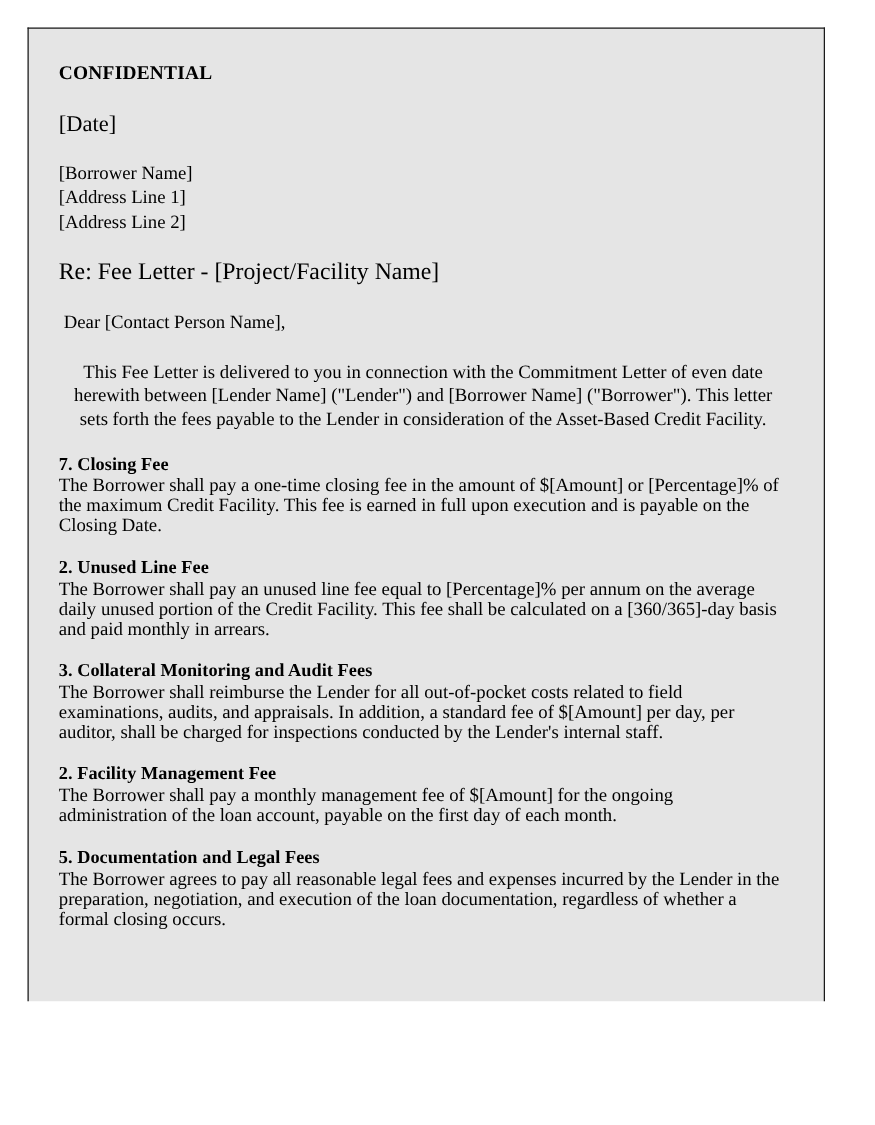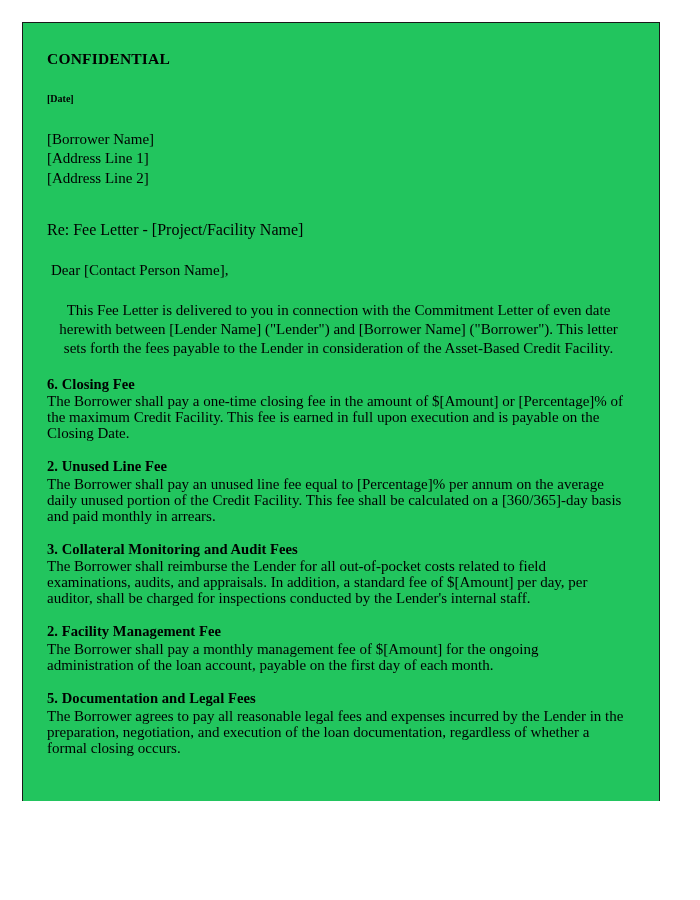--- a/index.html
+++ b/index.html
@@ -26,21 +26,21 @@
   }
 
   
   .document-page {
     position: absolute;
     left: 22px;
     top: 22px;
     width: 638px;
     height: 779px;
     box-sizing: border-box;
-    background: #22c55e;
+    background: #e5e5e5;
     border-left: 1.6px solid #1a1a1a;
     border-top: 1.6px solid #1a1a1a;
     border-right: 1.6px solid #1a1a1a;
     border-bottom: none;
     overflow: hidden;
   }
 
   .page-content {
     position: absolute;
     left: 24px;
@@ -54,35 +54,33 @@
     line-height: 1.25;
     letter-spacing: 0.2px;
     margin: 0 0 0 0;
     padding-top: 4px;
   }
 
   .spacer-lg { height: 22px; }
   .spacer-md { height: 21px; }
 
   .date-line {
-    font-size: 10px;
+    font-size: 18px;
     line-height: 18.6px;
-    font-weight: bold;
   }
 
   .address-block .addr-line {
     font-size: 15px;
     line-height: 19.5px;
     white-space: nowrap;
   }
 
   .re-line {
-    font-size: 16px;
+    font-size: 19px;
     line-height: 18.6px;
-    margin-top: 12px;
   }
 
   .salutation {
     font-size: 15px;
     line-height: 18.6px;
     padding-left: 4px;
   }
 
   .intro-paragraph {
     font-size: 15px;
@@ -135,21 +133,21 @@
 
       <div class="spacer-md"></div>
 
       <div class="salutation">Dear [Contact Person Name],</div>
 
       <div class="spacer-md"></div>
 
       <div class="intro-paragraph">This Fee Letter is delivered to you in connection with the Commitment Letter of even date herewith between [Lender Name] ("Lender") and [Borrower Name] ("Borrower"). This letter sets forth the fees payable to the Lender in consideration of the Asset-Based Credit Facility.</div>
 
       <div class="section">
-        <div class="section-heading">6. Closing Fee</div>
+        <div class="section-heading">7. Closing Fee</div>
         <div class="section-body">The Borrower shall pay a one-time closing fee in the amount of $[Amount] or [Percentage]% of the maximum Credit Facility. This fee is earned in full upon execution and is payable on the Closing Date.</div>
       </div>
 
       <div class="section">
         <div class="section-heading">2. Unused Line Fee</div>
         <div class="section-body">The Borrower shall pay an unused line fee equal to [Percentage]% per annum on the average daily unused portion of the Credit Facility. This fee shall be calculated on a [360/365]-day basis and paid monthly in arrears.</div>
       </div>
 
       <div class="section">
         <div class="section-heading">3. Collateral Monitoring and Audit Fees</div>

